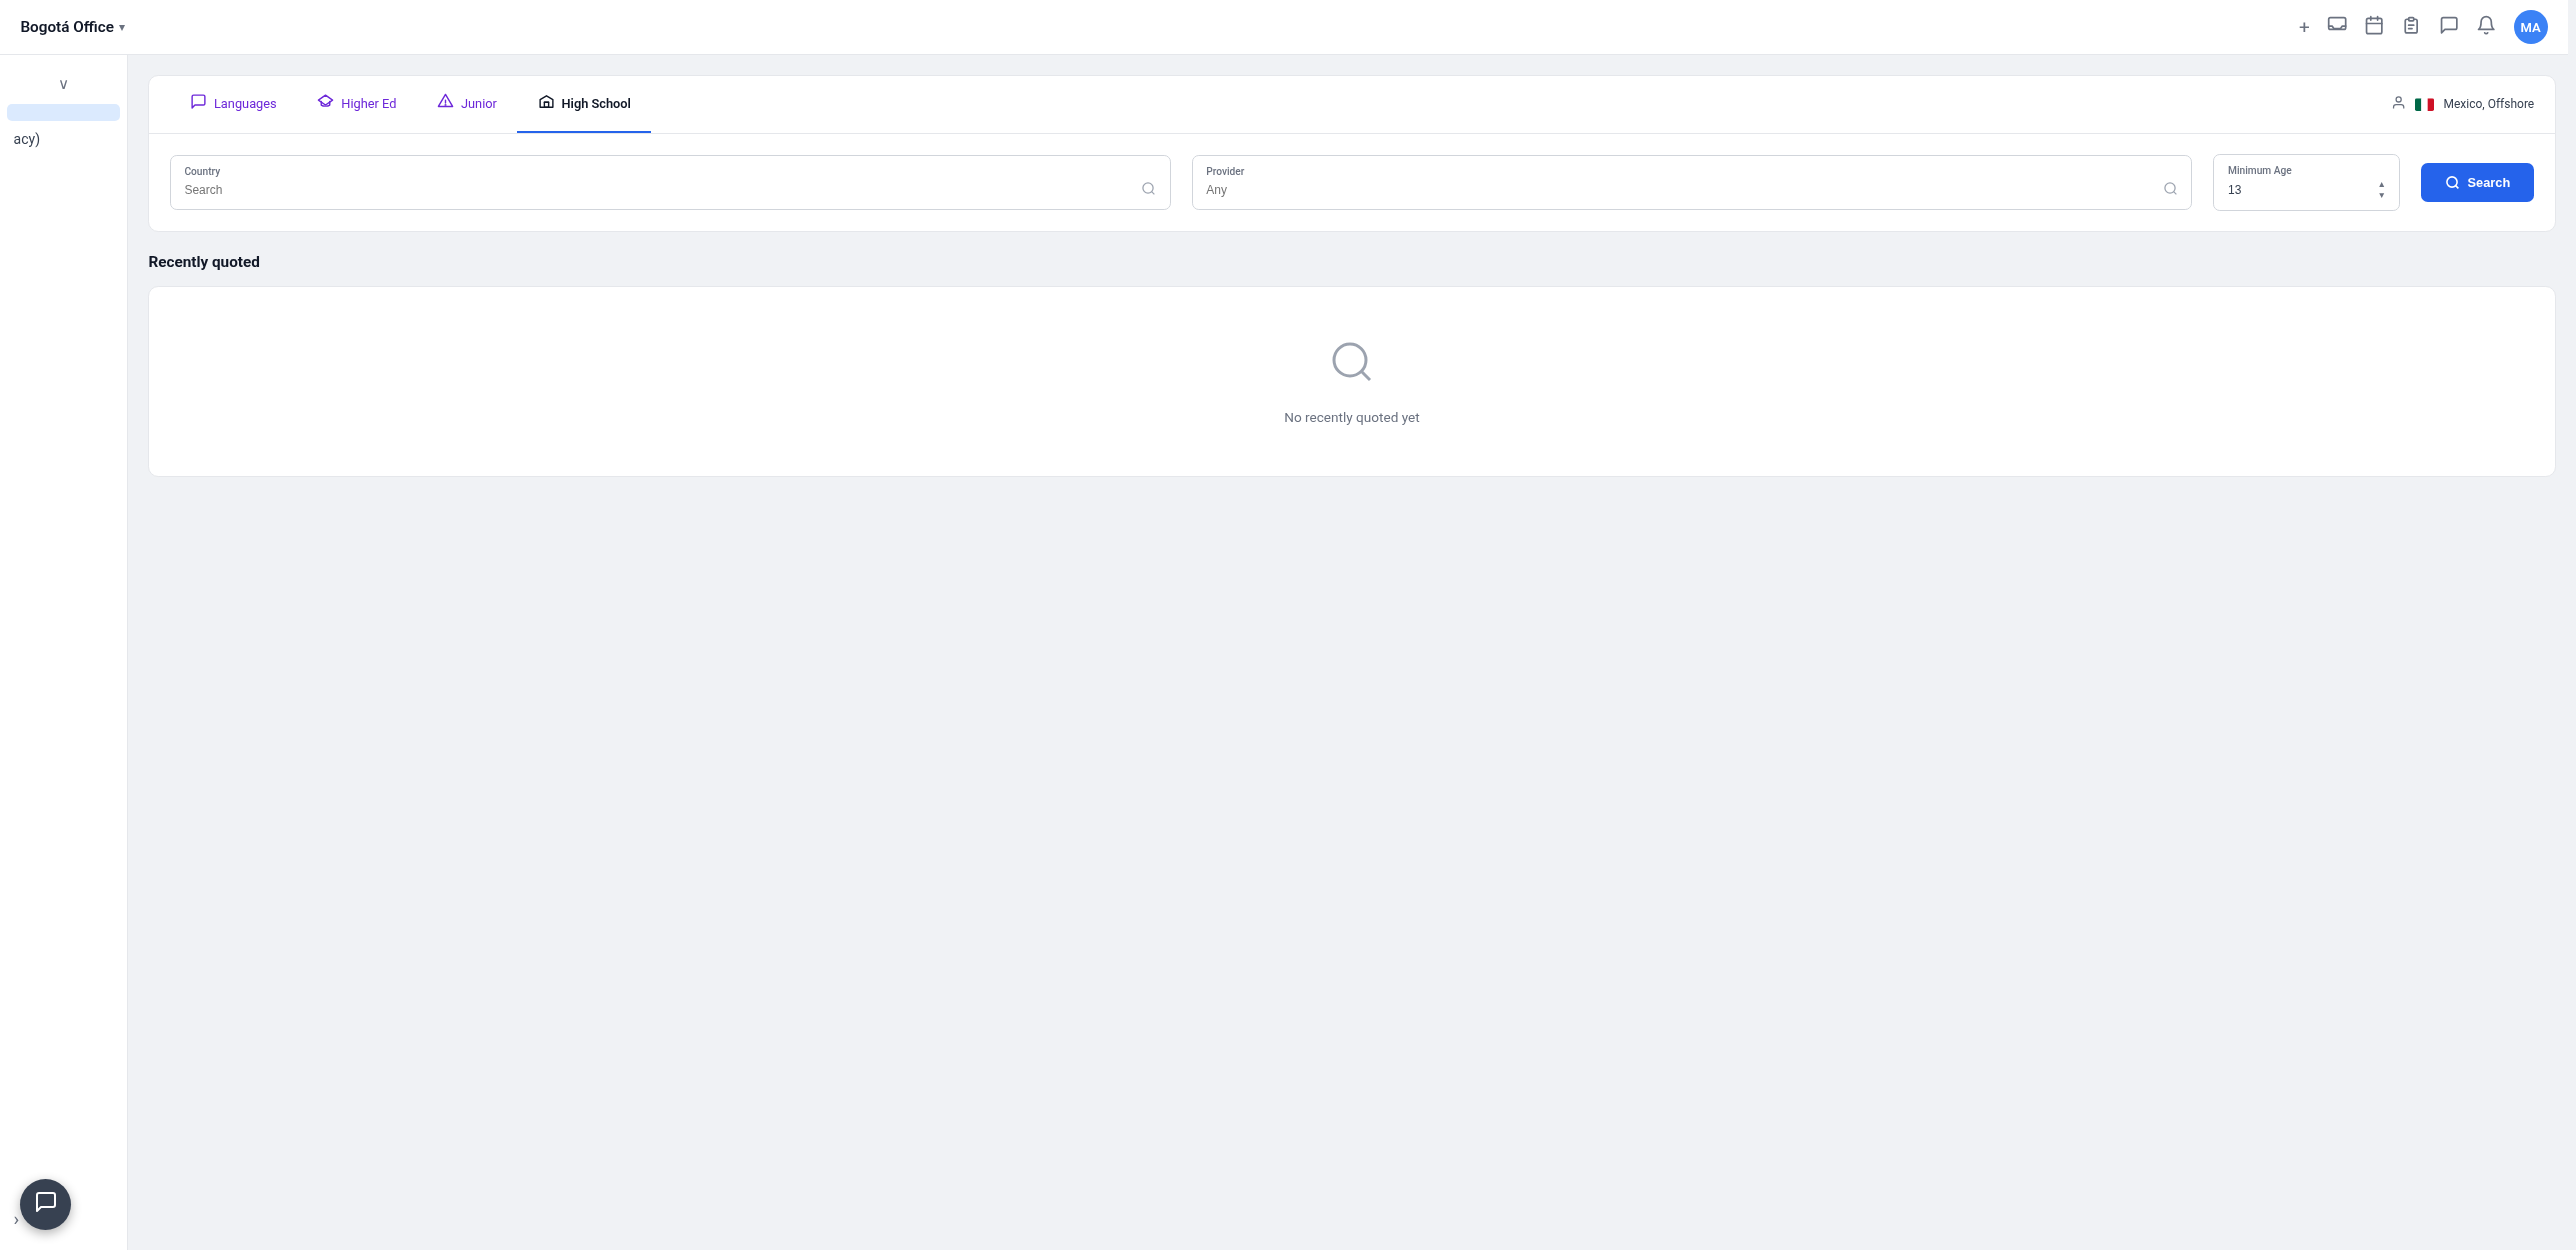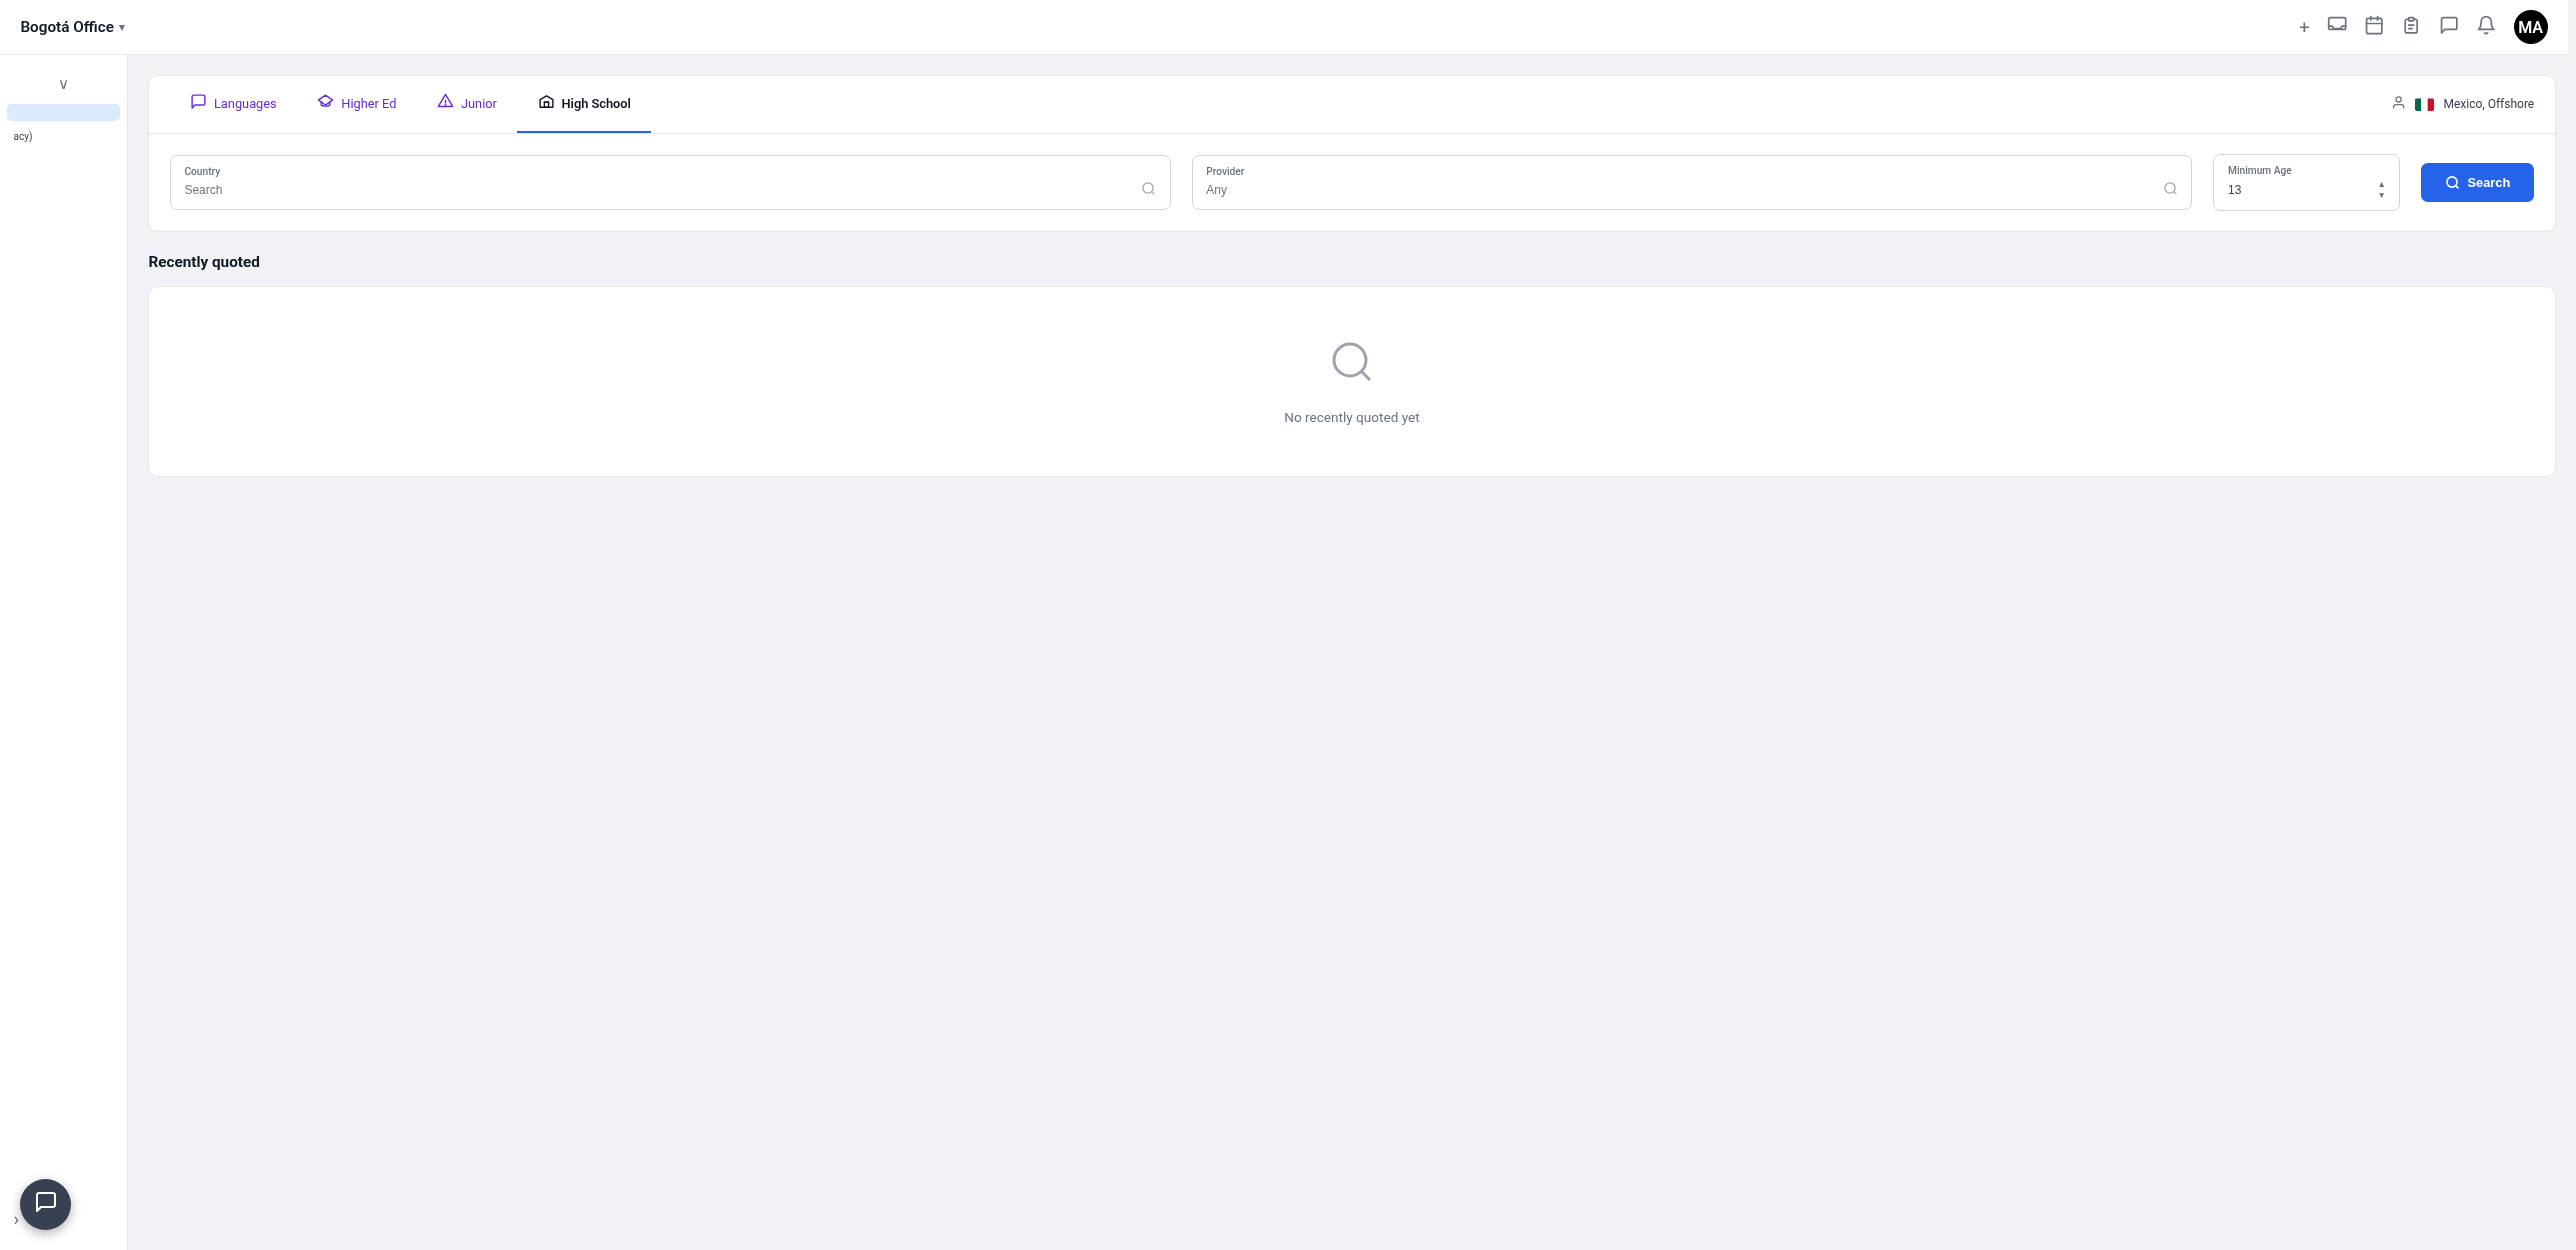--- a/index.html
+++ b/index.html
@@ -45,26 +45,26 @@
     .topbar-icon {
       color: #6b7280;
       font-size: 19px;
       cursor: pointer;
       line-height: 1;
     }
     .avatar {
       width: 34px;
       height: 34px;
       border-radius: 50%;
-      background: #000000;
+      background: #3b82f6;
       display: flex;
       align-items: center;
       justify-content: center;
       color: white;
-      font-size: 16px;
+      font-size: 13px;
       font-weight: 600;
       cursor: pointer;
     }
 
     
     .layout {
       display: flex;
       margin-top: 55px;
       height: calc(100vh - 55px);
     }
@@ -90,21 +90,21 @@
     .sidebar-item-active {
       background: #dbeafe;
       border-radius: 5.1px;
       margin: 3.4px 6.8px;
       padding: 8.5px 10.2px;
       color: #1d4ed8;
       font-size: 11px;
     }
     .sidebar-text-legacy {
       color: #374151;
-      font-size: 10px;
+      font-size: 14px;
       padding: 6.8px 13.6px;
     }
     .sidebar-expand-btn {
       display: flex;
       align-items: center;
       gap: 5.1px;
       padding: 6.8px 13.6px;
       cursor: pointer;
       color: #6b7280;
       font-size: 15.3px;

